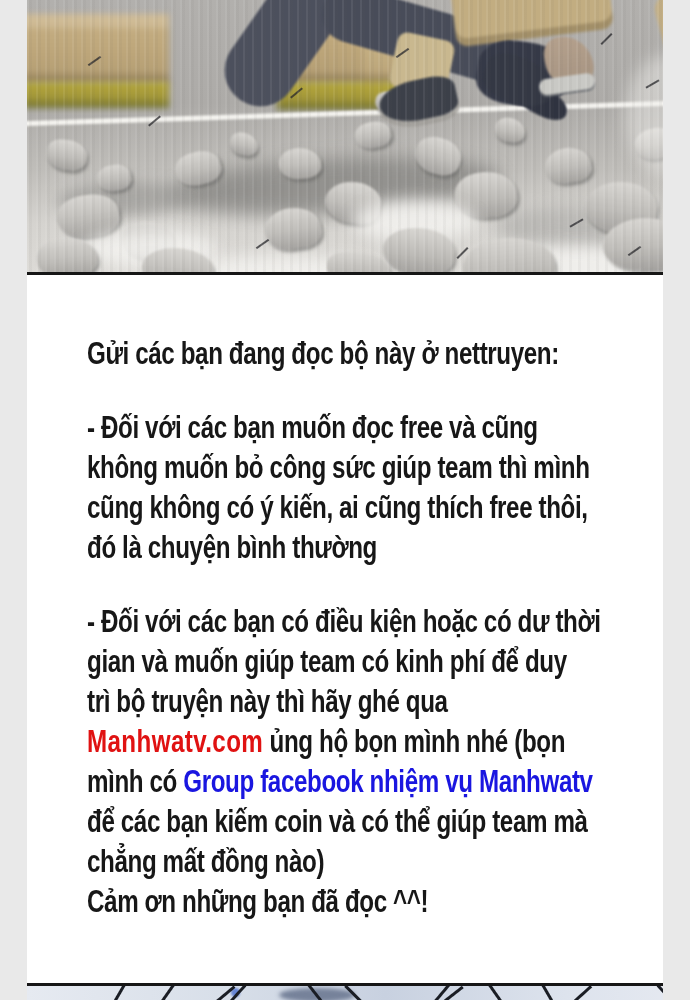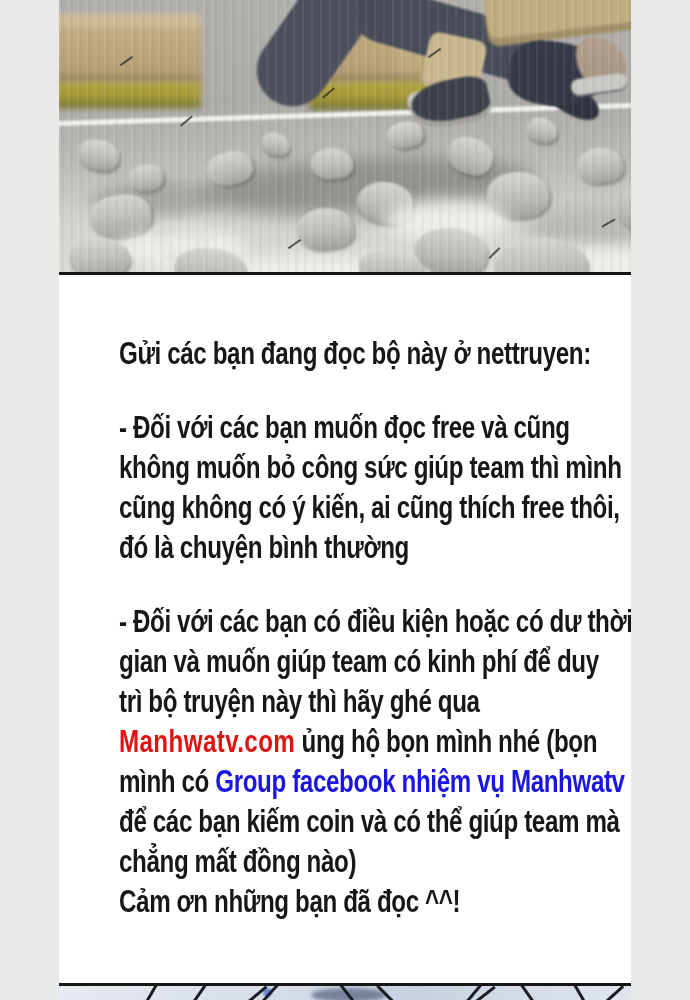--- a/index.html
+++ b/index.html
@@ -1,17 +1,17 @@
 <!DOCTYPE html>
 <html style="--ink: #171717; --red: #e01212; --blue: #1a16e0;"><head>
 <meta charset="utf-8">
 <style>
   html,body{margin:0;padding:0;background:#e9e9e9;}
   .screen{
-    position:relative;width:572px;height:1000px;margin:0 auto;
+    position:relative;width:636px;height:1000px;margin:0 auto;
     background:#ffffff;overflow:hidden;
     font-family:"Liberation Sans",sans-serif;
   }
 
   
   .panel-top{
     position:absolute;left:0;top:0;width:690px;height:272px;
     border-bottom:3px solid #161616;overflow:hidden;
     background:linear-gradient(180deg,#b2b0ad 0%,#adaba8 38%,#bfbdb9 62%,#d5d3cf 82%,#dcdad6 100%);
   }

